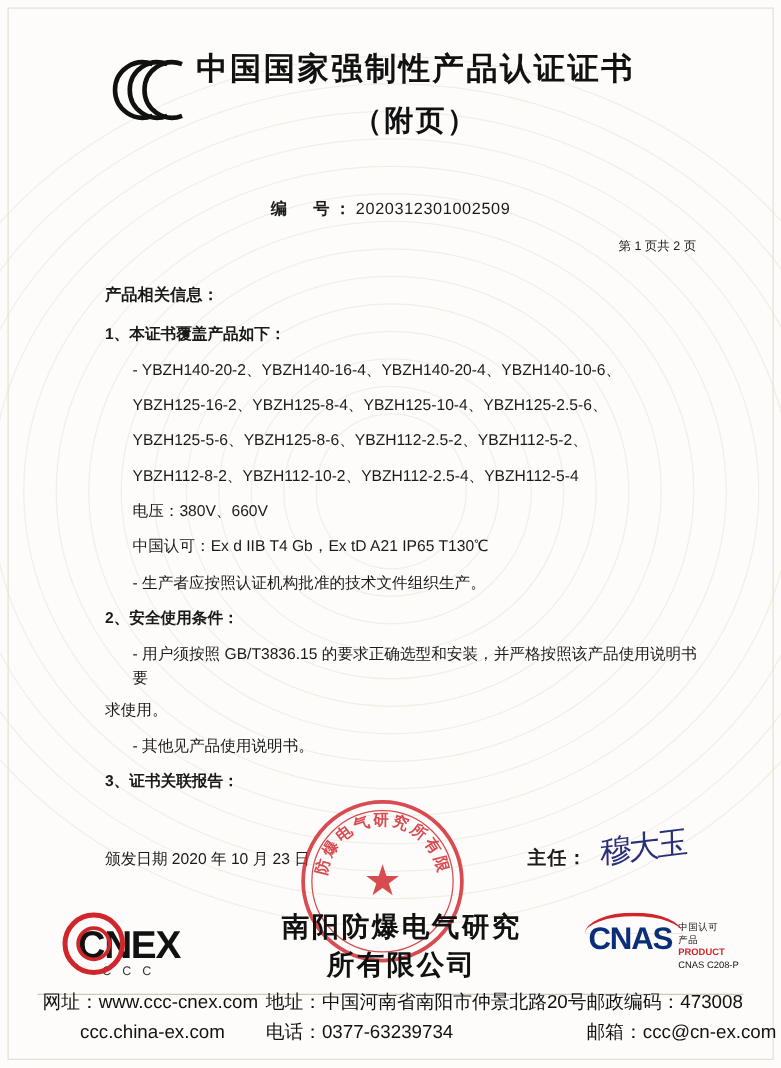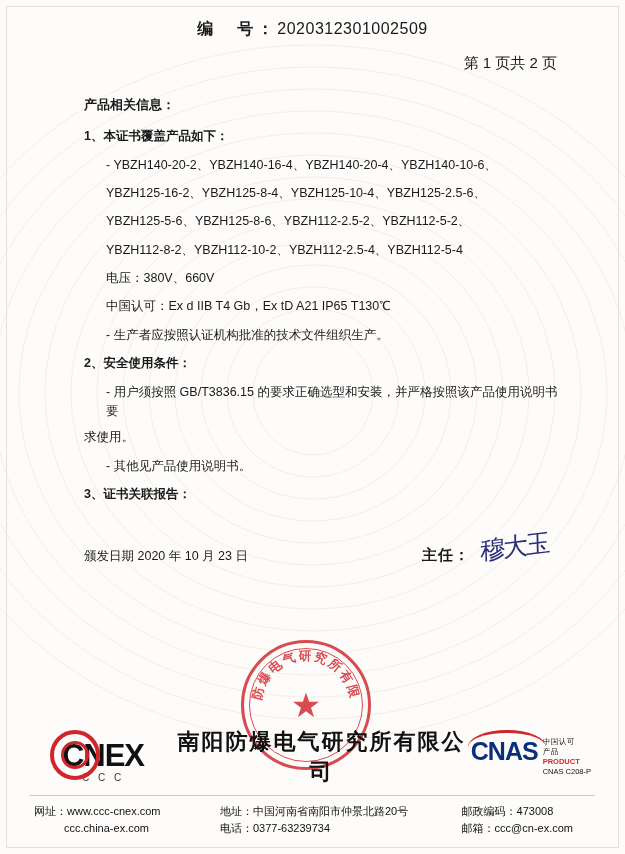--- a/index.html
+++ b/index.html
@@ -73,38 +73,38 @@
     font-size: 23px;
     font-weight: bold;
     letter-spacing: 2px;
     margin-top: 10px;
     color: #111;
   }
 
   
   .cert-no {
     position: relative;
-    margin-top: 19px;
+    margin-top: 46px;
     text-align: center;
-    font-size: 16px;
+    font-size: 13px;
     letter-spacing: 0.5px;
   }
   .cert-no .label {
     font-weight: bold;
     letter-spacing: 4px;
   }
   .cert-no .value {
     font-family: "Liberation Sans", sans-serif;
   }
   .page-count {
     position: relative;
     margin-top: 14px;
     text-align: right;
     padding-right: 68px;
-    font-size: 15px;
+    font-size: 10px;
   }
 
   
   .content {
     position: relative;
     margin-top: 22px;
     padding: 0 62px 0 84px;
     font-size: 12.5px;
     line-height: 1.55;
   }
@@ -203,20 +203,21 @@
   
   .brand-row {
     position: absolute;
     left: 0;
     right: 0;
     bottom: 64px;
     height: 66px;
     display: flex;
     align-items: center;
     padding: 0 34px 0 44px;
+    gap: 48px;
   }
   .cnex {
     position: relative;
     width: 118px;
     text-align: center;
     flex: 0 0 auto;
   }
   .cnex-ring {
     position: absolute;
     left: 6px;
@@ -306,21 +307,21 @@
     border-top: 1px solid #cfc8bd;
   }
   .footer {
     position: absolute;
     left: 0;
     right: 0;
     bottom: 16px;
     display: flex;
     justify-content: space-between;
     padding: 0 48px 0 34px;
-    font-size: 11px;
+    font-size: 15px;
     line-height: 1.6;
     color: #111;
   }
   .fcol .row {
     white-space: nowrap;
   }
   .fcol.mid {
     margin-left: 6px;
   }
   .fcol.right {
@@ -349,20 +350,33 @@
       <ellipse cx="410" cy="360" rx="164" ry="150"></ellipse>
       <ellipse cx="410" cy="360" rx="138" ry="128"></ellipse>
       <ellipse cx="410" cy="360" rx="112" ry="106"></ellipse>
       <ellipse cx="410" cy="360" rx="86" ry="84"></ellipse>
       <ellipse cx="410" cy="360" rx="60" ry="62"></ellipse>
     </g>
   </svg>
 
   <div class="border-frame"></div>
 
+  <div class="header">
+    <svg class="ccc-logo" viewBox="0 0 100 76">
+      <g fill="none" stroke="#111" stroke-width="5">
+        <path d="M46 10 A30 30 0 1 0 46 66"></path>
+        <path d="M62 10 A30 30 0 1 0 62 66"></path>
+        <path d="M78 10 A30 30 0 1 0 78 66"></path>
+      </g>
+    </svg>
+    <div class="title-block">
+      <div class="title-main">中国国家强制性产品认证证书</div>
+      <div class="title-sub">（附页）</div>
+    </div>
+  </div>
 
   <div class="cert-no">
     <span class="label">编　号：</span><span class="value">2020312301002509</span>
   </div>
   <div class="page-count">第 1 页共 2 页</div>
 
   <div class="content">
     <div class="section-title">产品相关信息：</div>
 
     <div class="item-head">1、本证书覆盖产品如下：</div>

